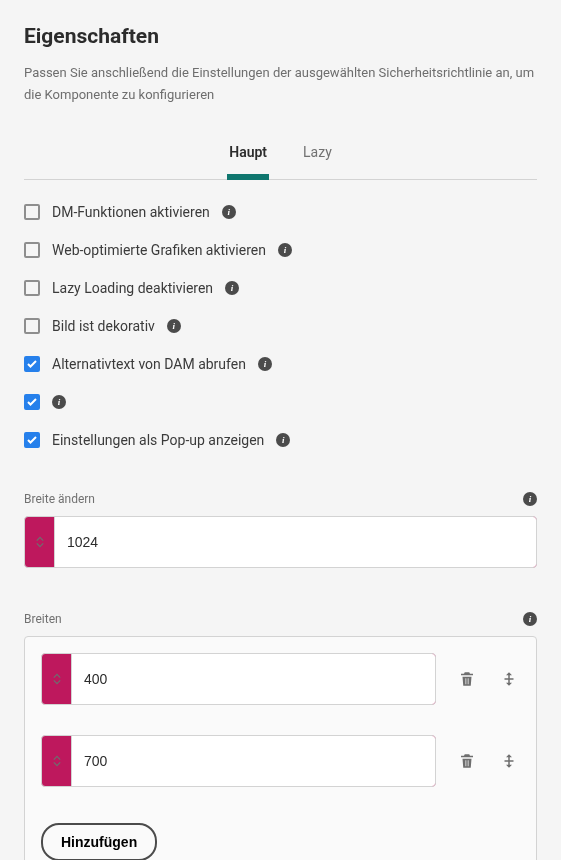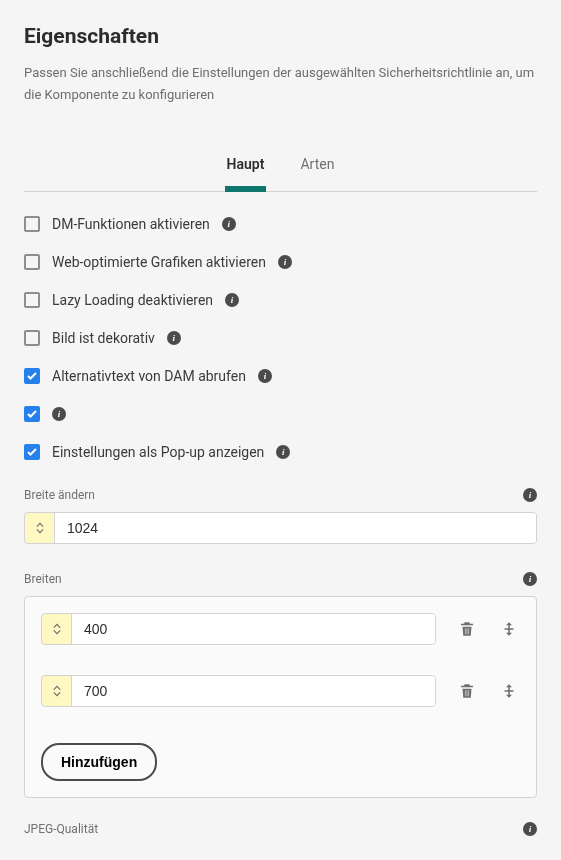--- a/index.html
+++ b/index.html
@@ -16,21 +16,21 @@
   body{
     margin:0;
     font-family:-apple-system,BlinkMacSystemFont,"Segoe UI",Roboto,Helvetica,Arial,sans-serif;
     background:var(--light);
     color:var(--text);
     font-size:14px;
     width:561px;
   }
   .wrap{padding:24px;}
   h2{margin:0 0 14px 0;font-size:21px;font-weight:700;}
-  .desc{color:var(--subtext);font-size:13px;line-height:1.7;margin-bottom:40px;}
+  .desc{color:var(--subtext);font-size:13px;line-height:1.7;margin-bottom:28px;}
   .tabs{display:flex;justify-content:center;gap:32px;border-bottom:1px solid var(--border);}
   .tab{
     padding:10px 2px 14px 2px;font-size:14px;color:var(--muted);
     border-bottom:2px solid transparent;margin-bottom:-1px;cursor:pointer;
   }
   .tab.active{color:var(--text);font-weight:600;border-bottom:6px solid #0f766e;}
   .checks{margin-top:24px;display:flex;flex-direction:column;gap:22px;}
   .check-row{display:flex;align-items:center;gap:12px;}
   .box{
     width:16px;height:16px;border:2px solid #8e8e8e;border-radius:2px;
@@ -38,26 +38,26 @@
   }
   .box.checked{background:var(--checked);border-color:var(--checked);}
   .box.checked svg{display:block;}
   .box svg{display:none;width:10px;height:10px;}
   .check-label{font-size:14px;color:#3b3b3b;}
   .info{
     width:14px;height:14px;border-radius:50%;background:#4b4b4b;color:#fff;
     font-size:9px;font-weight:700;display:inline-flex;align-items:center;justify-content:center;
     flex:none;font-style:italic;font-family:Georgia,serif;
   }
-  .field-block{margin-top:28px;}
+  .field-block{margin-top:44px;}
   .field-head{display:flex;justify-content:space-between;align-items:center;margin-bottom:10px;}
   .field-label{font-size:12px;color:var(--muted);}
   .num-input{
     display:flex;align-items:stretch;border:1px solid var(--border);border-radius:4px;
-    background:#fef9c3;height:32px;overflow:hidden;
+    background:#be185d;height:52px;overflow:hidden;
   }
   .stepper{
     width:30px;border-right:1px solid var(--border);display:flex;flex-direction:column;
     align-items:center;justify-content:center;color:#6e6e6e;
   }
   .stepper svg{width:8px;height:6px;}
   .num-input input{
     flex:1;border:none;outline:none;padding:0 12px;font-size:14px;color:#2c2c2c;
   }
   .widths-box{
@@ -77,21 +77,21 @@
 </style>
 </head>
 <body>
 
 <div class="wrap">
   <h2>Eigenschaften</h2>
   <div class="desc">Passen Sie anschließend die Einstellungen der ausgewählten Sicherheitsrichtlinie an, um die Komponente zu konfigurieren</div>
 
   <div class="tabs">
     <div class="tab active">Haupt</div>
-    <div class="tab">Arten</div>
+    <div class="tab">Lazy</div>
   </div>
 
   <div class="checks">
     <div class="check-row">
       <span class="box"></span>
       <span class="check-label">DM-Funktionen aktivieren</span>
       <span class="info">i</span>
     </div>
     <div class="check-row">
       <span class="box"></span>

